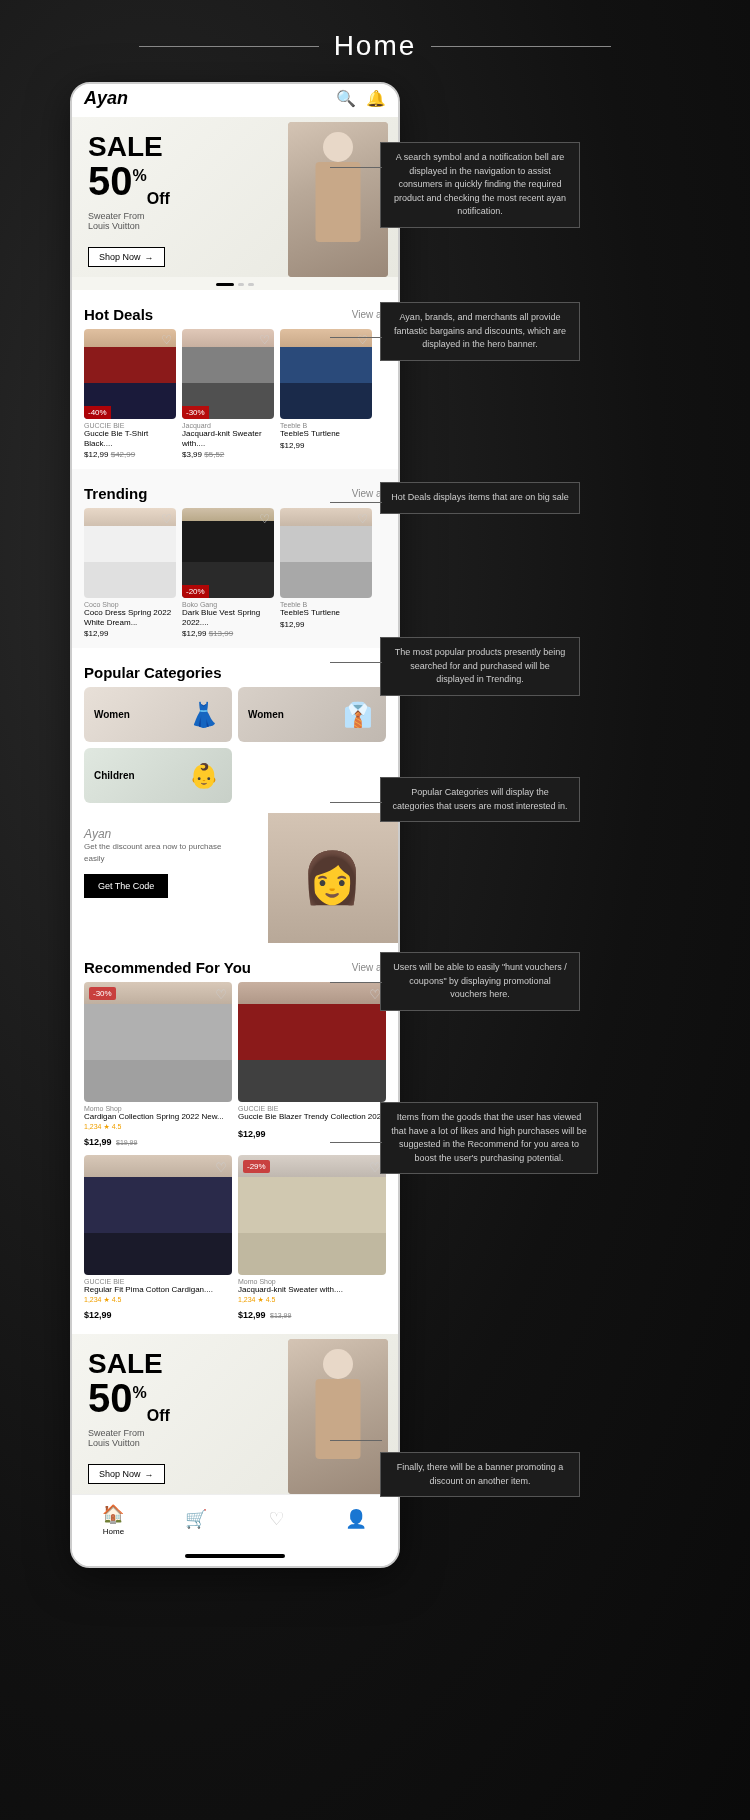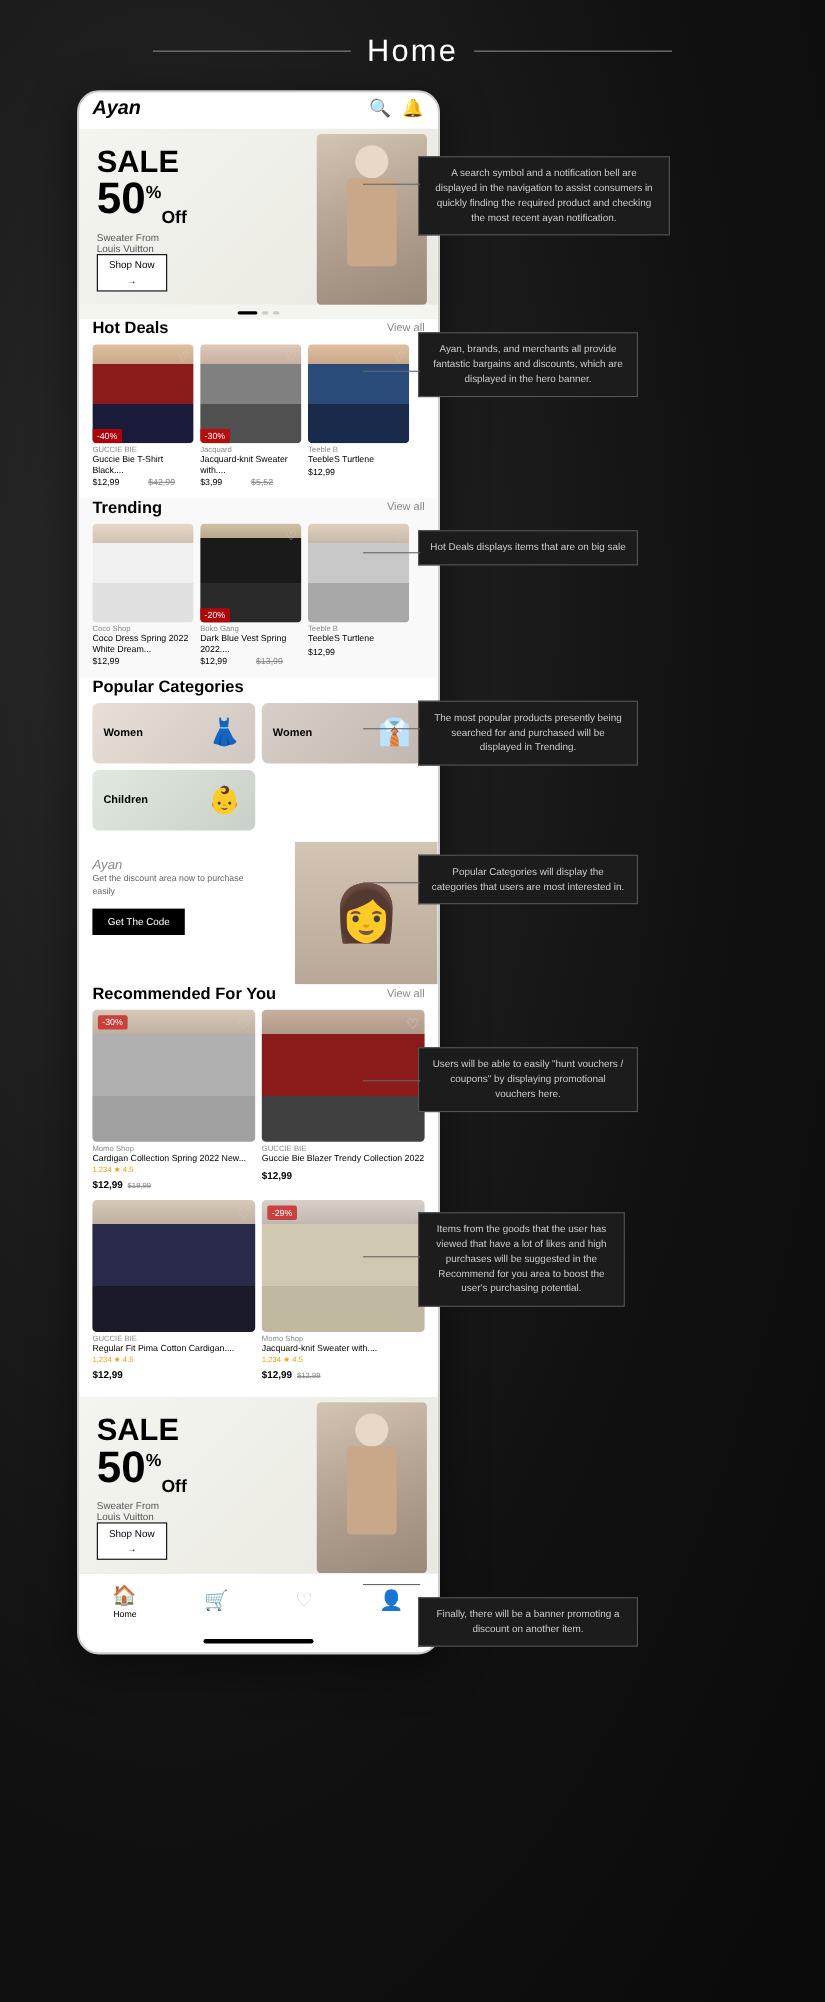--- a/index.html
+++ b/index.html
@@ -135,30 +135,29 @@
     .hero-subtitle {
       font-size: 9px;
       color: #555;
       margin-top: 4px;
     }
     .hero-brand {
       font-size: 9px;
       color: #555;
     }
     .hero-btn {
-      margin-top: 0;
+      margin-top: 16px;
       background: #fff;
       border: 1px solid #000;
       padding: 4px 10px;
       font-size: 9px;
       display: inline-flex;
       align-items: center;
       gap: 4px;
       cursor: pointer;
-      flex-direction: column;
     }
     .hero-model {
       position: absolute;
       right: 10px;
       top: 5px;
       width: 100px;
       height: 155px;
       background: linear-gradient(180deg, #c8b8a8 0%, #a89888 100%);
       border-radius: 4px;
       overflow: hidden;
@@ -208,21 +207,21 @@
     .indicator-dot.inactive {
       width: 6px;
       background: #ccc;
     }
 
     
     .section-header {
       display: flex;
       justify-content: space-between;
       align-items: center;
-      padding: 0 12px 6px;
+      padding: 16px 12px 6px;
       background: #fff;
     }
     .section-title {
       font-size: 15px;
       font-weight: 700;
       color: #000;
     }
     .section-view-all {
       font-size: 10px;
       color: #888;
@@ -284,21 +283,20 @@
       line-height: 1.2;
     }
     .deal-prices {
       font-size: 8px;
       color: #000;
       margin-top: 2px;
     }
     .deal-price-old {
       text-decoration: line-through;
       color: #888;
-      margin-left: 24px;
     }
 
     
     .trending-row {
       display: flex;
       gap: 6px;
       padding: 0 12px 10px;
       background: #f9f9f9;
       overflow: hidden;
     }
@@ -799,21 +797,21 @@
         </div>
       </div>
       <div style="display:flex;justify-content:center;padding:4px 0 8px;background:#fff;">
         <div class="bottom-indicator"></div>
       </div>
 
     </div>
 
     <div style="position:absolute; left: 330px; top: 0; width: 220px;">
 
-      <div style="position:absolute; top: 60px; left: 50px; width: 229px; background:#1c1c1c; border:1px solid #555; color:#ccc; font-size:9px; padding:8px 10px; text-align:center; line-height:1.5;">
+      <div style="position:absolute; top: 60px; left: 50px; width: 200px; background:#1c1c1c; border:1px solid #555; color:#ccc; font-size:9px; padding:8px 10px; text-align:center; line-height:1.5;">
         <span>A search symbol and a notification bell are displayed in the navigation to assist consumers in quickly finding the required product and checking the most recent ayan notification.</span>
       </div>
       <div style="position:absolute; top:85px; left:0; width:52px; height:1px; background:#666;"></div>
 
       <div style="position:absolute; top: 220px; left: 50px; width: 200px; background:#1c1c1c; border:1px solid #555; color:#ccc; font-size:9px; padding:8px 10px; text-align:center; line-height:1.5;">
         <span>Ayan, brands, and merchants all provide fantastic bargains and discounts, which are displayed in the hero banner.</span>
       </div>
       <div style="position:absolute; top:255px; left:0; width:52px; height:1px; background:#666;"></div>
 
       <div style="position:absolute; top: 400px; left: 50px; width: 200px; background:#1c1c1c; border:1px solid #555; color:#ccc; font-size:9px; padding:8px 10px; text-align:center; line-height:1.5;">
@@ -829,21 +827,21 @@
       <div style="position:absolute; top: 695px; left: 50px; width: 200px; background:#1c1c1c; border:1px solid #555; color:#ccc; font-size:9px; padding:8px 10px; text-align:center; line-height:1.5;">
         <span>Popular Categories will display the categories that users are most interested in.</span>
       </div>
       <div style="position:absolute; top:720px; left:0; width:52px; height:1px; background:#666;"></div>
 
       <div style="position:absolute; top: 870px; left: 50px; width: 200px; background:#1c1c1c; border:1px solid #555; color:#ccc; font-size:9px; padding:8px 10px; text-align:center; line-height:1.5;">
         <span>Users will be able to easily "hunt vouchers / coupons" by displaying promotional vouchers here.</span>
       </div>
       <div style="position:absolute; top:900px; left:0; width:52px; height:1px; background:#666;"></div>
 
-      <div style="position:absolute; top: 1020px; left: 50px; width: 188px; background:#1c1c1c; border:1px solid #555; color:#ccc; font-size:9px; padding:8px 10px; text-align:center; line-height:1.5;">
+      <div style="position:absolute; top: 1020px; left: 50px; width: 218px; background:#1c1c1c; border:1px solid #555; color:#ccc; font-size:9px; padding:8px 10px; text-align:center; line-height:1.5;">
         <span>Items from the goods that the user has viewed that have a lot of likes and high purchases will be suggested in the Recommend for you area to boost the user's purchasing potential.</span>
       </div>
       <div style="position:absolute; top:1060px; left:0; width:52px; height:1px; background:#666;"></div>
 
       <div style="position:absolute; top: 1370px; left: 50px; width: 200px; background:#1c1c1c; border:1px solid #555; color:#ccc; font-size:9px; padding:8px 10px; text-align:center; line-height:1.5;">
         <span>Finally, there will be a banner promoting a discount on another item.</span>
       </div>
       <div style="position:absolute; top:1358px; left:0; width:52px; height:1px; background:#666;"></div>
 
     </div>

